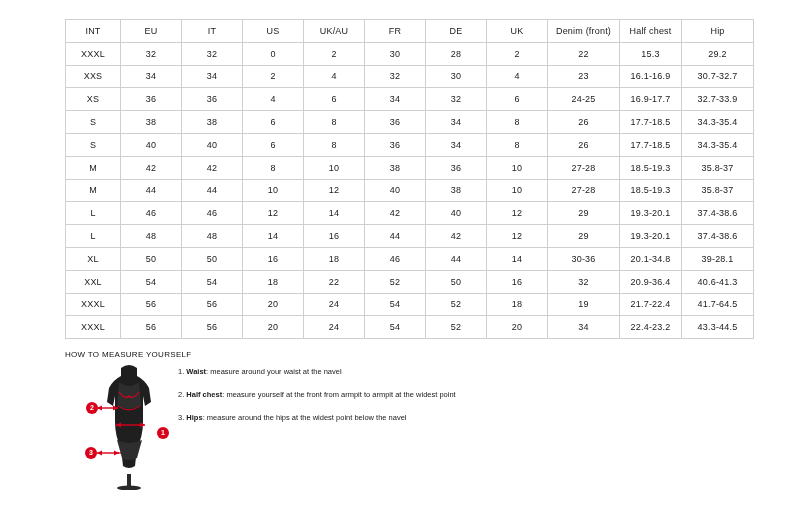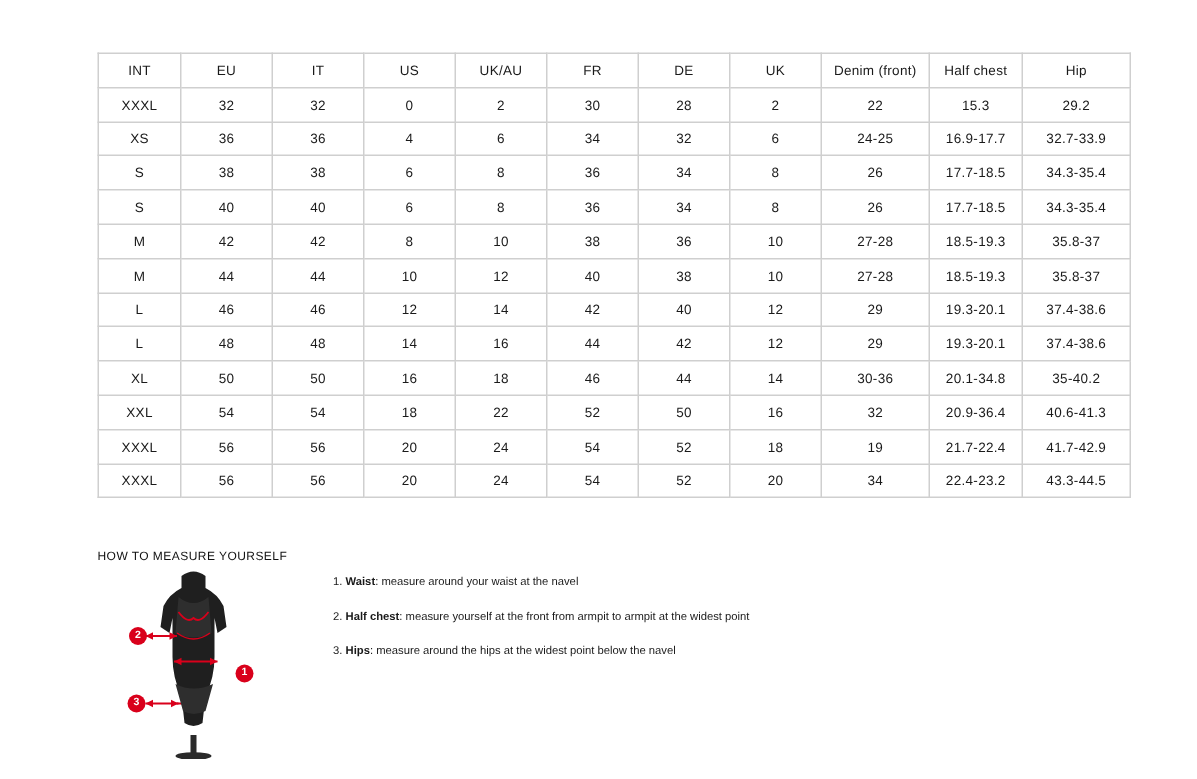--- a/index.html
+++ b/index.html
@@ -11,21 +11,21 @@
     width: 798px;
     height: 519px;
     font-family: "Liberation Sans", sans-serif;
     color: #1a1a1a;
     position: relative;
     overflow: hidden;
   }
   .page {
     position: absolute;
     left: 0;
-    top: 16px;
+    top: 0;
     width: 798px;
     height: 431px;
   }
   
   .size-table-wrap {
     position: absolute;
     left: 65px;
     top: 19px;
     width: 668px;
   }
@@ -69,21 +69,20 @@
     font-size: 8px;
     font-weight: normal;
     letter-spacing: 0.3px;
     color: #111;
   }
   .howto-list {
     position: absolute;
     left: 178px;
     top: 366px;
     width: 400px;
-    margin-left: 44px;
   }
   .howto-item {
     font-size: 7.5px;
     line-height: 12px;
     margin-bottom: 11px;
     color: #1a1a1a;
     white-space: nowrap;
   }
   .howto-item b { font-weight: bold; }
 
@@ -155,20 +154,33 @@
           <td>0</td>
           <td>2</td>
           <td>30</td>
           <td>28</td>
           <td>2</td>
           <td>22</td>
           <td>15.3</td>
           <td>29.2</td>
         </tr>
         <tr>
+          <td>XXS</td>
+          <td>34</td>
+          <td>34</td>
+          <td>2</td>
+          <td>4</td>
+          <td>32</td>
+          <td>30</td>
+          <td>4</td>
+          <td>23</td>
+          <td>16.1-16.9</td>
+          <td>30.7-32.7</td>
+        </tr>
+        <tr>
           <td>XS</td>
           <td>36</td>
           <td>36</td>
           <td>4</td>
           <td>6</td>
           <td>34</td>
           <td>32</td>
           <td>6</td>
           <td>24-25</td>
           <td>16.9-17.7</td>
@@ -256,21 +268,21 @@
           <td>XL</td>
           <td>50</td>
           <td>50</td>
           <td>16</td>
           <td>18</td>
           <td>46</td>
           <td>44</td>
           <td>14</td>
           <td>30-36</td>
           <td>20.1-34.8</td>
-          <td>35-40.2</td>
+          <td>39-28.1</td>
         </tr>
         <tr>
           <td>XXL</td>
           <td>54</td>
           <td>54</td>
           <td>18</td>
           <td>22</td>
           <td>52</td>
           <td>50</td>
           <td>16</td>
@@ -282,21 +294,21 @@
           <td>XXXL</td>
           <td>56</td>
           <td>56</td>
           <td>20</td>
           <td>24</td>
           <td>54</td>
           <td>52</td>
           <td>18</td>
           <td>19</td>
           <td>21.7-22.4</td>
-          <td>41.7-42.9</td>
+          <td>41.7-64.5</td>
         </tr>
         <tr>
           <td>XXXL</td>
           <td>56</td>
           <td>56</td>
           <td>20</td>
           <td>24</td>
           <td>54</td>
           <td>52</td>
           <td>20</td>

